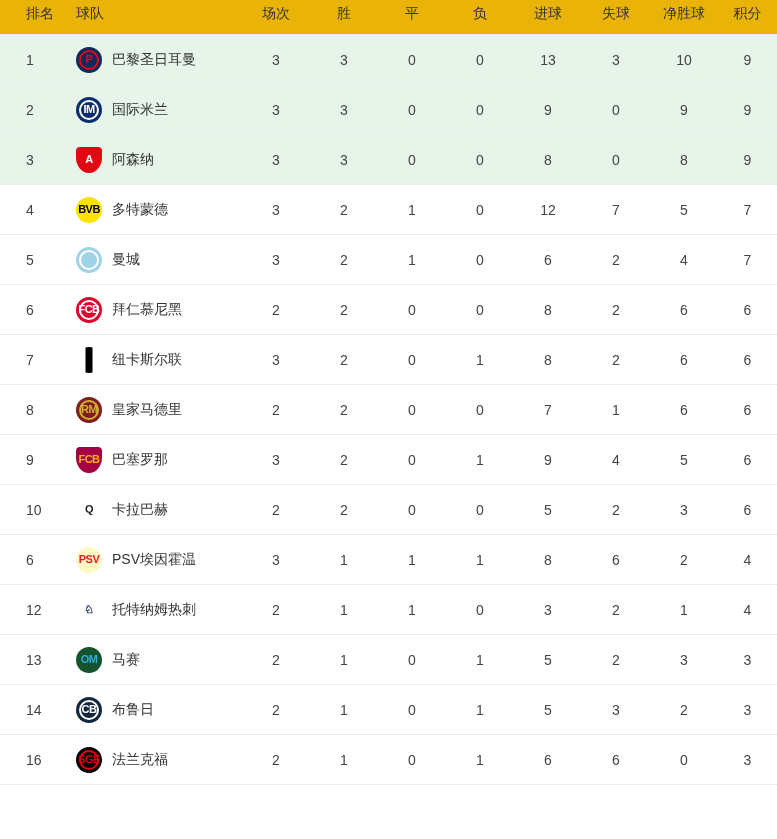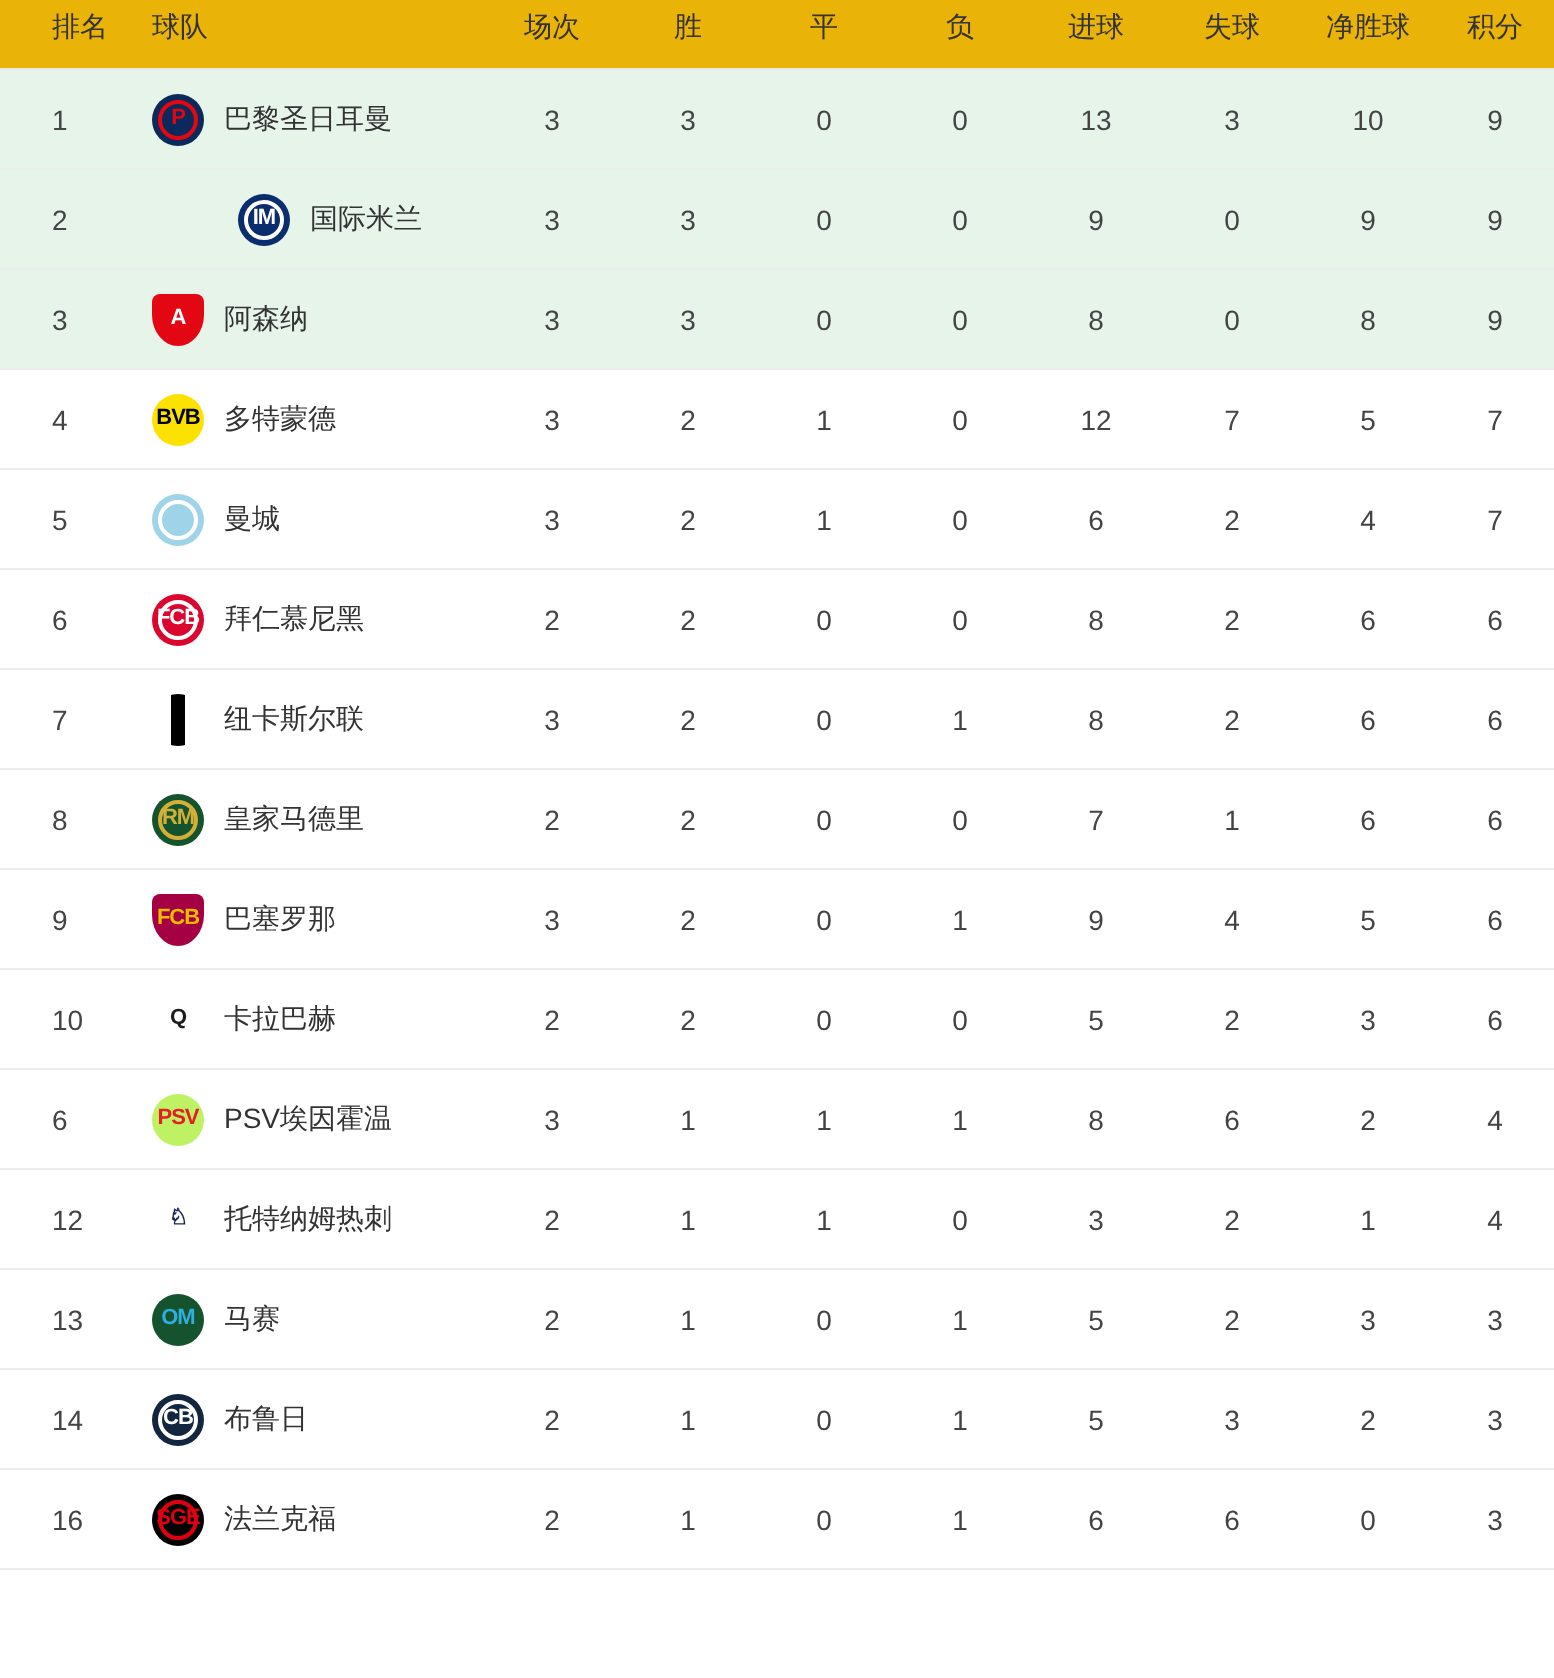--- a/index.html
+++ b/index.html
@@ -149,21 +149,21 @@
         <td class="c-l">0</td>
         <td class="c-gf">13</td>
         <td class="c-ga">3</td>
         <td class="c-gd">10</td>
         <td class="c-pts">9</td>
       </tr>
       <tr class="row-qualified">
         <td class="c-rank">2</td>
         <td class="c-team">
           <div class="team-cell">
-            <span class="crest" style="background: rgb(10, 45, 110); color: rgb(255, 255, 255); margin-left: 43px;">
+            <span class="crest" style="background: rgb(10, 45, 110); color: rgb(255, 255, 255);">
               <span class="ring" style="border-color: rgb(255, 255, 255);"></span>
               <span class="glyph">IM</span>
             </span>
             <span class="team-name">国际米兰</span>
           </div>
         </td>
         <td class="c-mp">3</td>
         <td class="c-w">3</td>
         <td class="c-d">0</td>
         <td class="c-l">0</td>
@@ -265,21 +265,21 @@
         <td class="c-l">1</td>
         <td class="c-gf">8</td>
         <td class="c-ga">2</td>
         <td class="c-gd">6</td>
         <td class="c-pts">6</td>
       </tr>
       <tr>
         <td class="c-rank">8</td>
         <td class="c-team">
           <div class="team-cell">
-            <span class="crest" style="background: #14532d; color: rgb(212, 175, 55);">
+            <span class="crest" style="background: #7f1d1d; color: rgb(212, 175, 55);">
               <span class="ring" style="border-color: rgb(212, 175, 55);"></span>
               <span class="glyph">RM</span>
             </span>
             <span class="team-name">皇家马德里</span>
           </div>
         </td>
         <td class="c-mp">2</td>
         <td class="c-w">2</td>
         <td class="c-d">0</td>
         <td class="c-l">0</td>
@@ -323,21 +323,21 @@
         <td class="c-l">0</td>
         <td class="c-gf">5</td>
         <td class="c-ga">2</td>
         <td class="c-gd">3</td>
         <td class="c-pts">6</td>
       </tr>
       <tr>
         <td class="c-rank">6</td>
         <td class="c-team">
           <div class="team-cell">
-            <span class="crest" style="background: #bef264; color: rgb(227, 30, 36);">
+            <span class="crest" style="background: #fef9c3; color: rgb(227, 30, 36);">
               <span class="glyph">PSV</span>
             </span>
             <span class="team-name">PSV埃因霍温</span>
           </div>
         </td>
         <td class="c-mp">3</td>
         <td class="c-w">1</td>
         <td class="c-d">1</td>
         <td class="c-l">1</td>
         <td class="c-gf">8</td>

